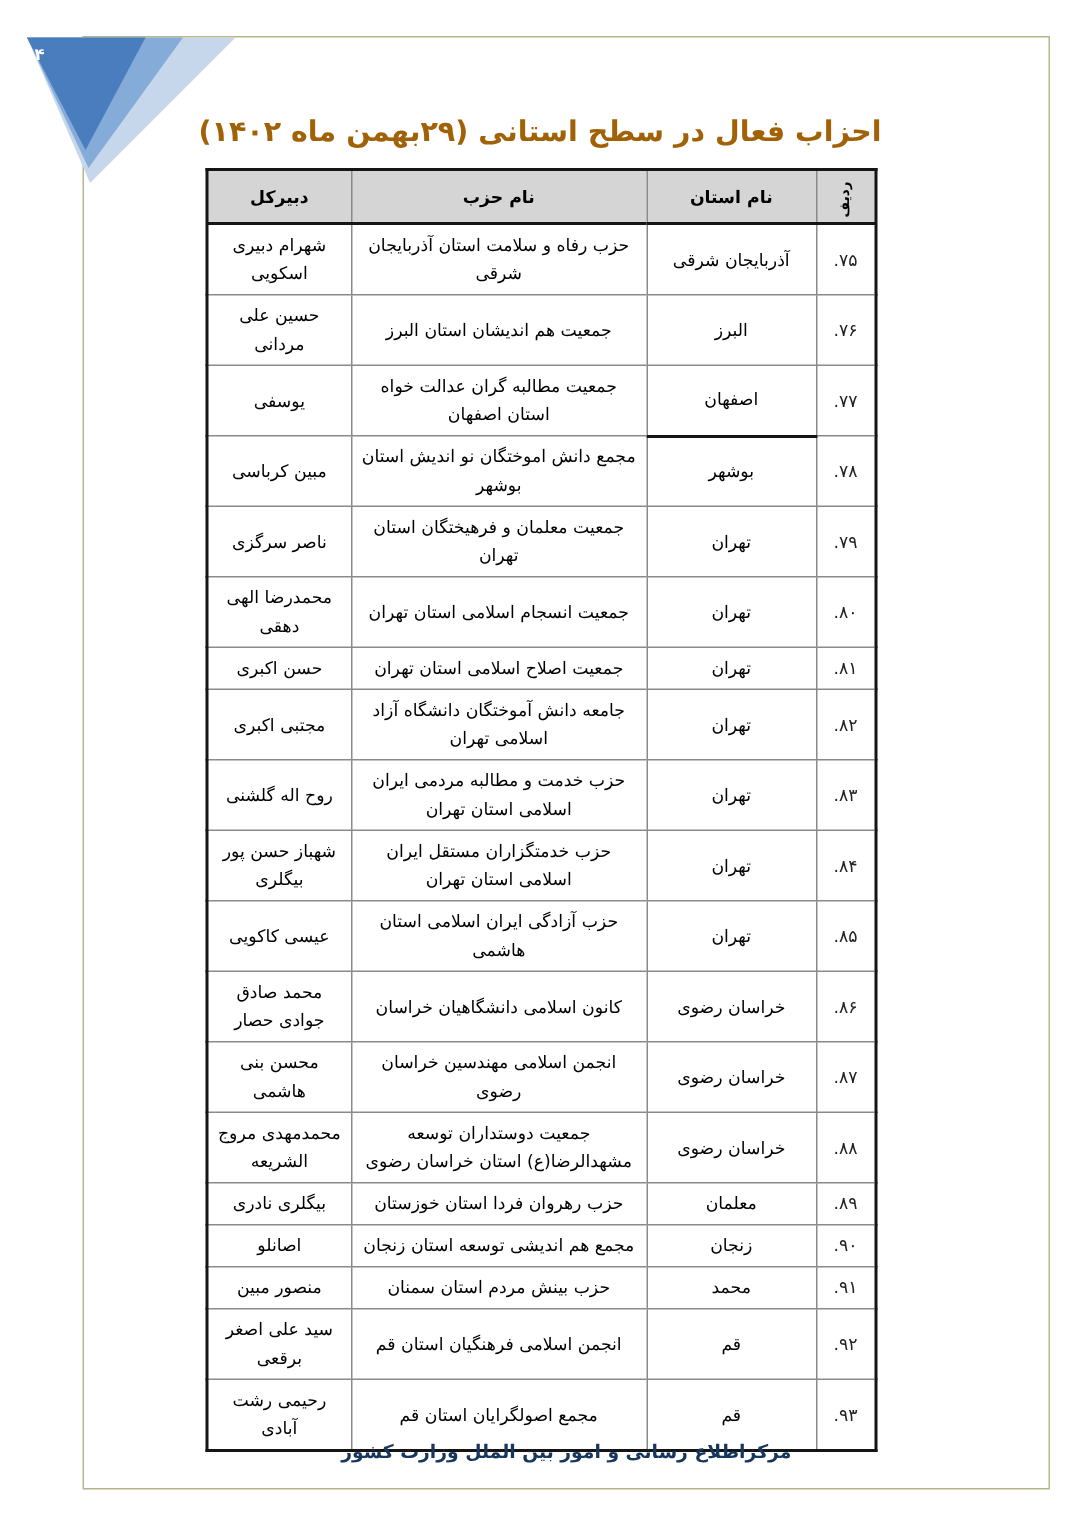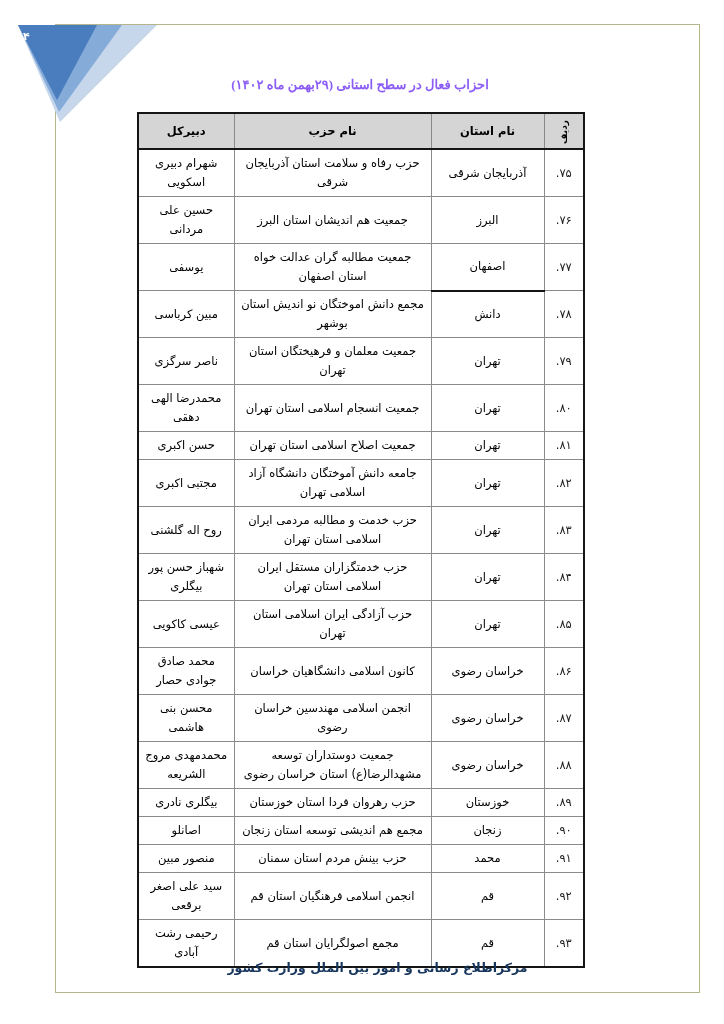--- a/index.html
+++ b/index.html
@@ -21,21 +21,21 @@
     width:160px; height:115px;
   }
   .page-number {
     position:absolute; left:23px; top:30px;
     color:#ffffff; font-size:11px; font-weight:bold;
     z-index:3;
   }
   .doc-title {
     position:absolute; left:20px; top:77px; width:680px;
     text-align:center; direction:rtl;
-    font-weight:bold; font-size:13px; color:#8b5cf6;font-family:Liberation Serif, serif;
+    font-weight:bold; font-size:19px; color:#a16207;
   }
   table.parties {
     position:absolute; left:137px; top:112px; width:446px;
     border-collapse:collapse; direction:rtl; table-layout:fixed;
     background:#fff;
     border:2.5px solid #151515;
   }
   table.parties th, table.parties td {
     border:1px solid #8a8a8a;
     text-align:center; vertical-align:middle;
@@ -111,21 +111,21 @@
         <td class="secretary-cell">حسین علی مردانی</td>
       </tr>
       <tr>
         <td class="rank-cell">۷۷.</td>
         <td class="province-cell">اصفهان</td>
         <td class="party-cell">جمعیت مطالبه گران عدالت خواه استان اصفهان</td>
         <td class="secretary-cell">یوسفی</td>
       </tr>
       <tr>
         <td class="rank-cell">۷۸.</td>
-        <td class="province-cell">دانش</td>
+        <td class="province-cell">بوشهر</td>
         <td class="party-cell">مجمع دانش اموختگان نو اندیش استان بوشهر</td>
         <td class="secretary-cell">مبین کرباسی</td>
       </tr>
       <tr>
         <td class="rank-cell">۷۹.</td>
         <td class="province-cell">تهران</td>
         <td class="party-cell">جمعیت معلمان و فرهیختگان استان تهران</td>
         <td class="secretary-cell">ناصر سرگزی</td>
       </tr>
       <tr>
@@ -154,21 +154,21 @@
       </tr>
       <tr>
         <td class="rank-cell">۸۴.</td>
         <td class="province-cell">تهران</td>
         <td class="party-cell">حزب خدمتگزاران مستقل ایران اسلامی استان تهران</td>
         <td class="secretary-cell">شهباز حسن پور بیگلری</td>
       </tr>
       <tr>
         <td class="rank-cell">۸۵.</td>
         <td class="province-cell">تهران</td>
-        <td class="party-cell">حزب آزادگی ایران اسلامی استان تهران</td>
+        <td class="party-cell">حزب آزادگی ایران اسلامی استان هاشمی</td>
         <td class="secretary-cell">عیسی کاکویی</td>
       </tr>
       <tr>
         <td class="rank-cell">۸۶.</td>
         <td class="province-cell">خراسان رضوی</td>
         <td class="party-cell">کانون اسلامی دانشگاهیان خراسان</td>
         <td class="secretary-cell">محمد صادق جوادی حصار</td>
       </tr>
       <tr>
         <td class="rank-cell">۸۷.</td>
@@ -177,21 +177,21 @@
         <td class="secretary-cell">محسن بنی هاشمی</td>
       </tr>
       <tr>
         <td class="rank-cell">۸۸.</td>
         <td class="province-cell">خراسان رضوی</td>
         <td class="party-cell">جمعیت دوستداران توسعه مشهدالرضا(ع) استان خراسان رضوی</td>
         <td class="secretary-cell">محمدمهدی مروج الشریعه</td>
       </tr>
       <tr>
         <td class="rank-cell">۸۹.</td>
-        <td class="province-cell">خوزستان</td>
+        <td class="province-cell">معلمان</td>
         <td class="party-cell">حزب رهروان فردا استان خوزستان</td>
         <td class="secretary-cell">بیگلری نادری</td>
       </tr>
       <tr>
         <td class="rank-cell">۹۰.</td>
         <td class="province-cell">زنجان</td>
         <td class="party-cell">مجمع هم اندیشی توسعه استان زنجان</td>
         <td class="secretary-cell">اصانلو</td>
       </tr>
       <tr>

